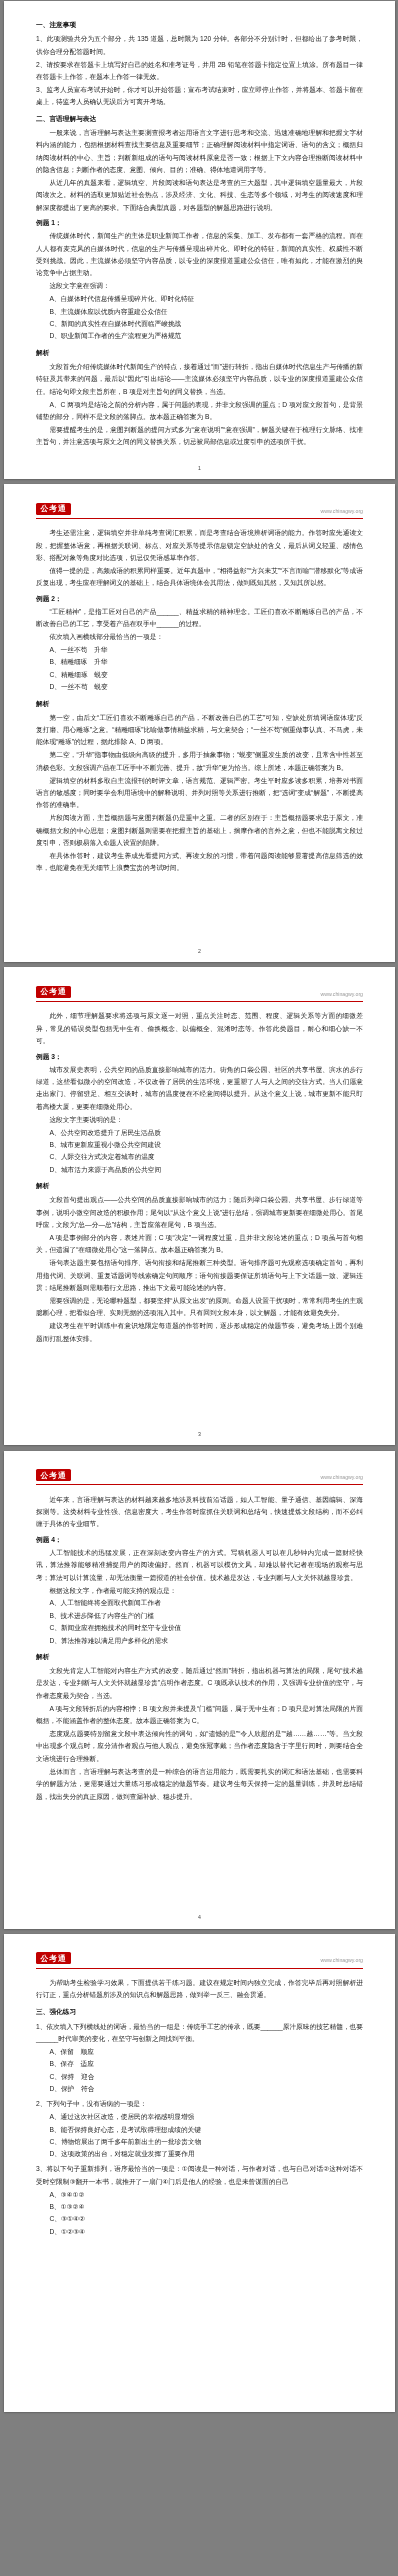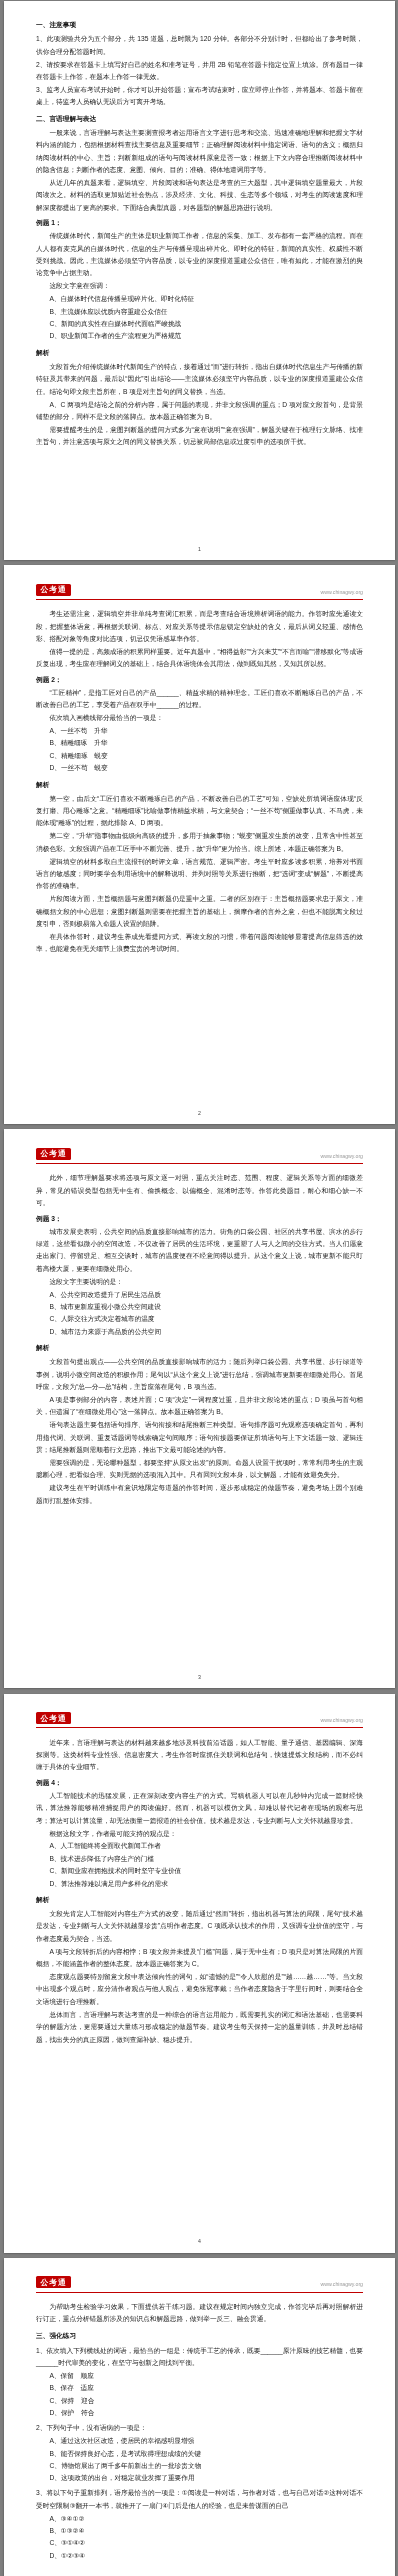--- a/index.html
+++ b/index.html
@@ -3,21 +3,21 @@
 <meta charset="utf-8">
 <style>
   html,body{margin:0;padding:0;background:#6f6f6f;font-family:"Liberation Sans","DejaVu Sans",sans-serif;}
   .canvas{
     position:relative;width:399px;height:3189px;margin:0 auto;
     background:#7f7f7f;overflow:hidden;
     display:flex;flex-direction:column;align-items:center;
     gap:5.2px;padding-top:1px;box-sizing:border-box;
   }
   .page{
-    flex:0 0 auto;width:391px;height:559px;background:#ffffff;
+    flex:0 0 auto;width:391px;height:478px;background:#ffffff;
     box-shadow:0 0.5px 2.1px rgba(0,0,0,.45);
     box-sizing:border-box;position:relative;overflow:hidden;
     padding:18.5px 32px 23px 32px;
   }
   .page.first{padding-top:14.4px;}
   .page-header{
     display:flex;align-items:flex-end;justify-content:space-between;
     border-bottom:1px solid #c00000;padding-bottom:3.1px;margin-bottom:8.2px;
   }
   .logo-box{

